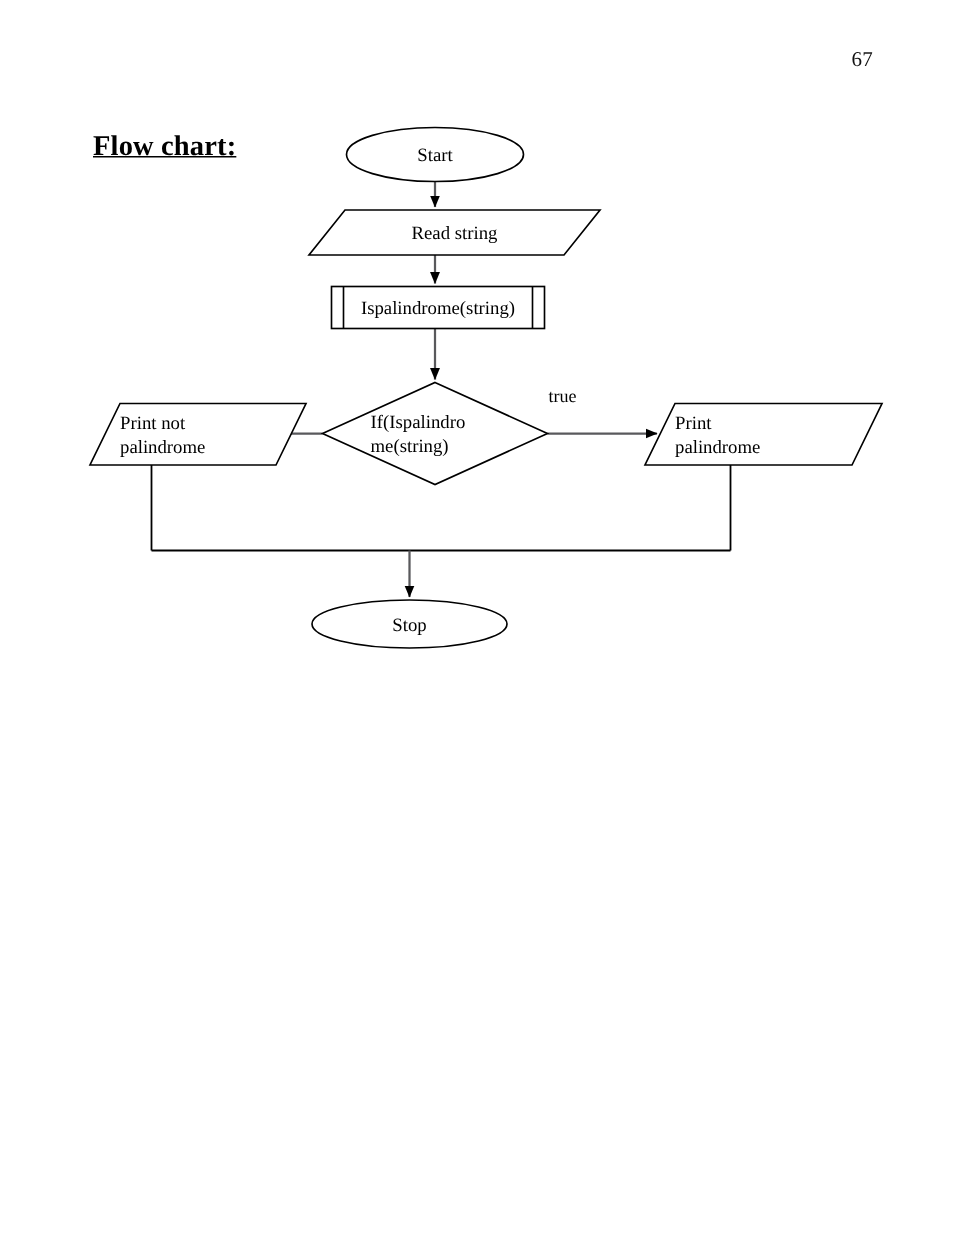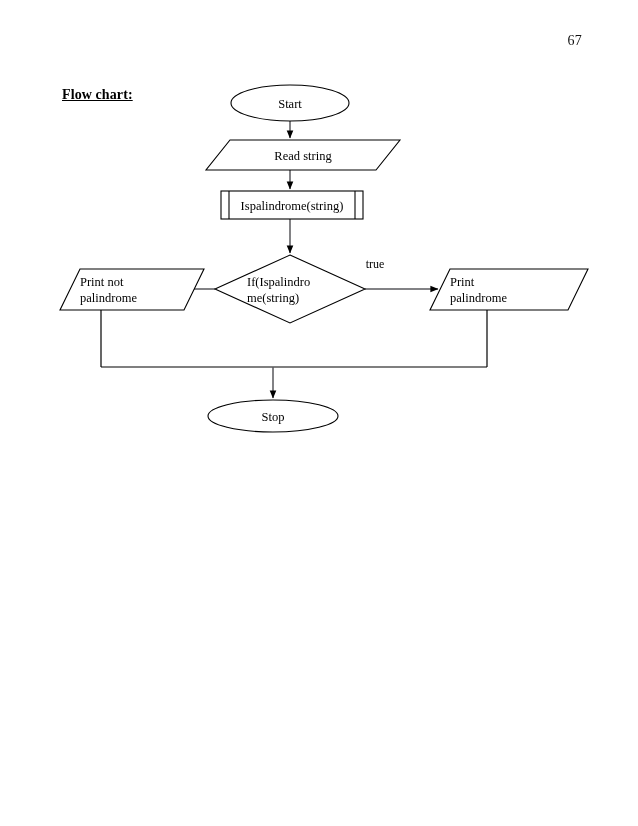--- a/index.html
+++ b/index.html
@@ -32,21 +32,21 @@
     font-size: 14px;
     color: #111111;
     letter-spacing: 0.2px;
   }
   .section-label {
     position: absolute;
     left: 62px;
     top: 87px;
     font-family: "Liberation Serif", "DejaVu Serif", serif;
     font-weight: bold;
-    font-size: 14px;
+    font-size: 19px;
     color: #000000;
     text-decoration: underline;
     letter-spacing: 0.1px;
   }
   #chart-svg {
     position: absolute;
     left: 0;
     top: 0;
     width: 638px;
     height: 826px;

